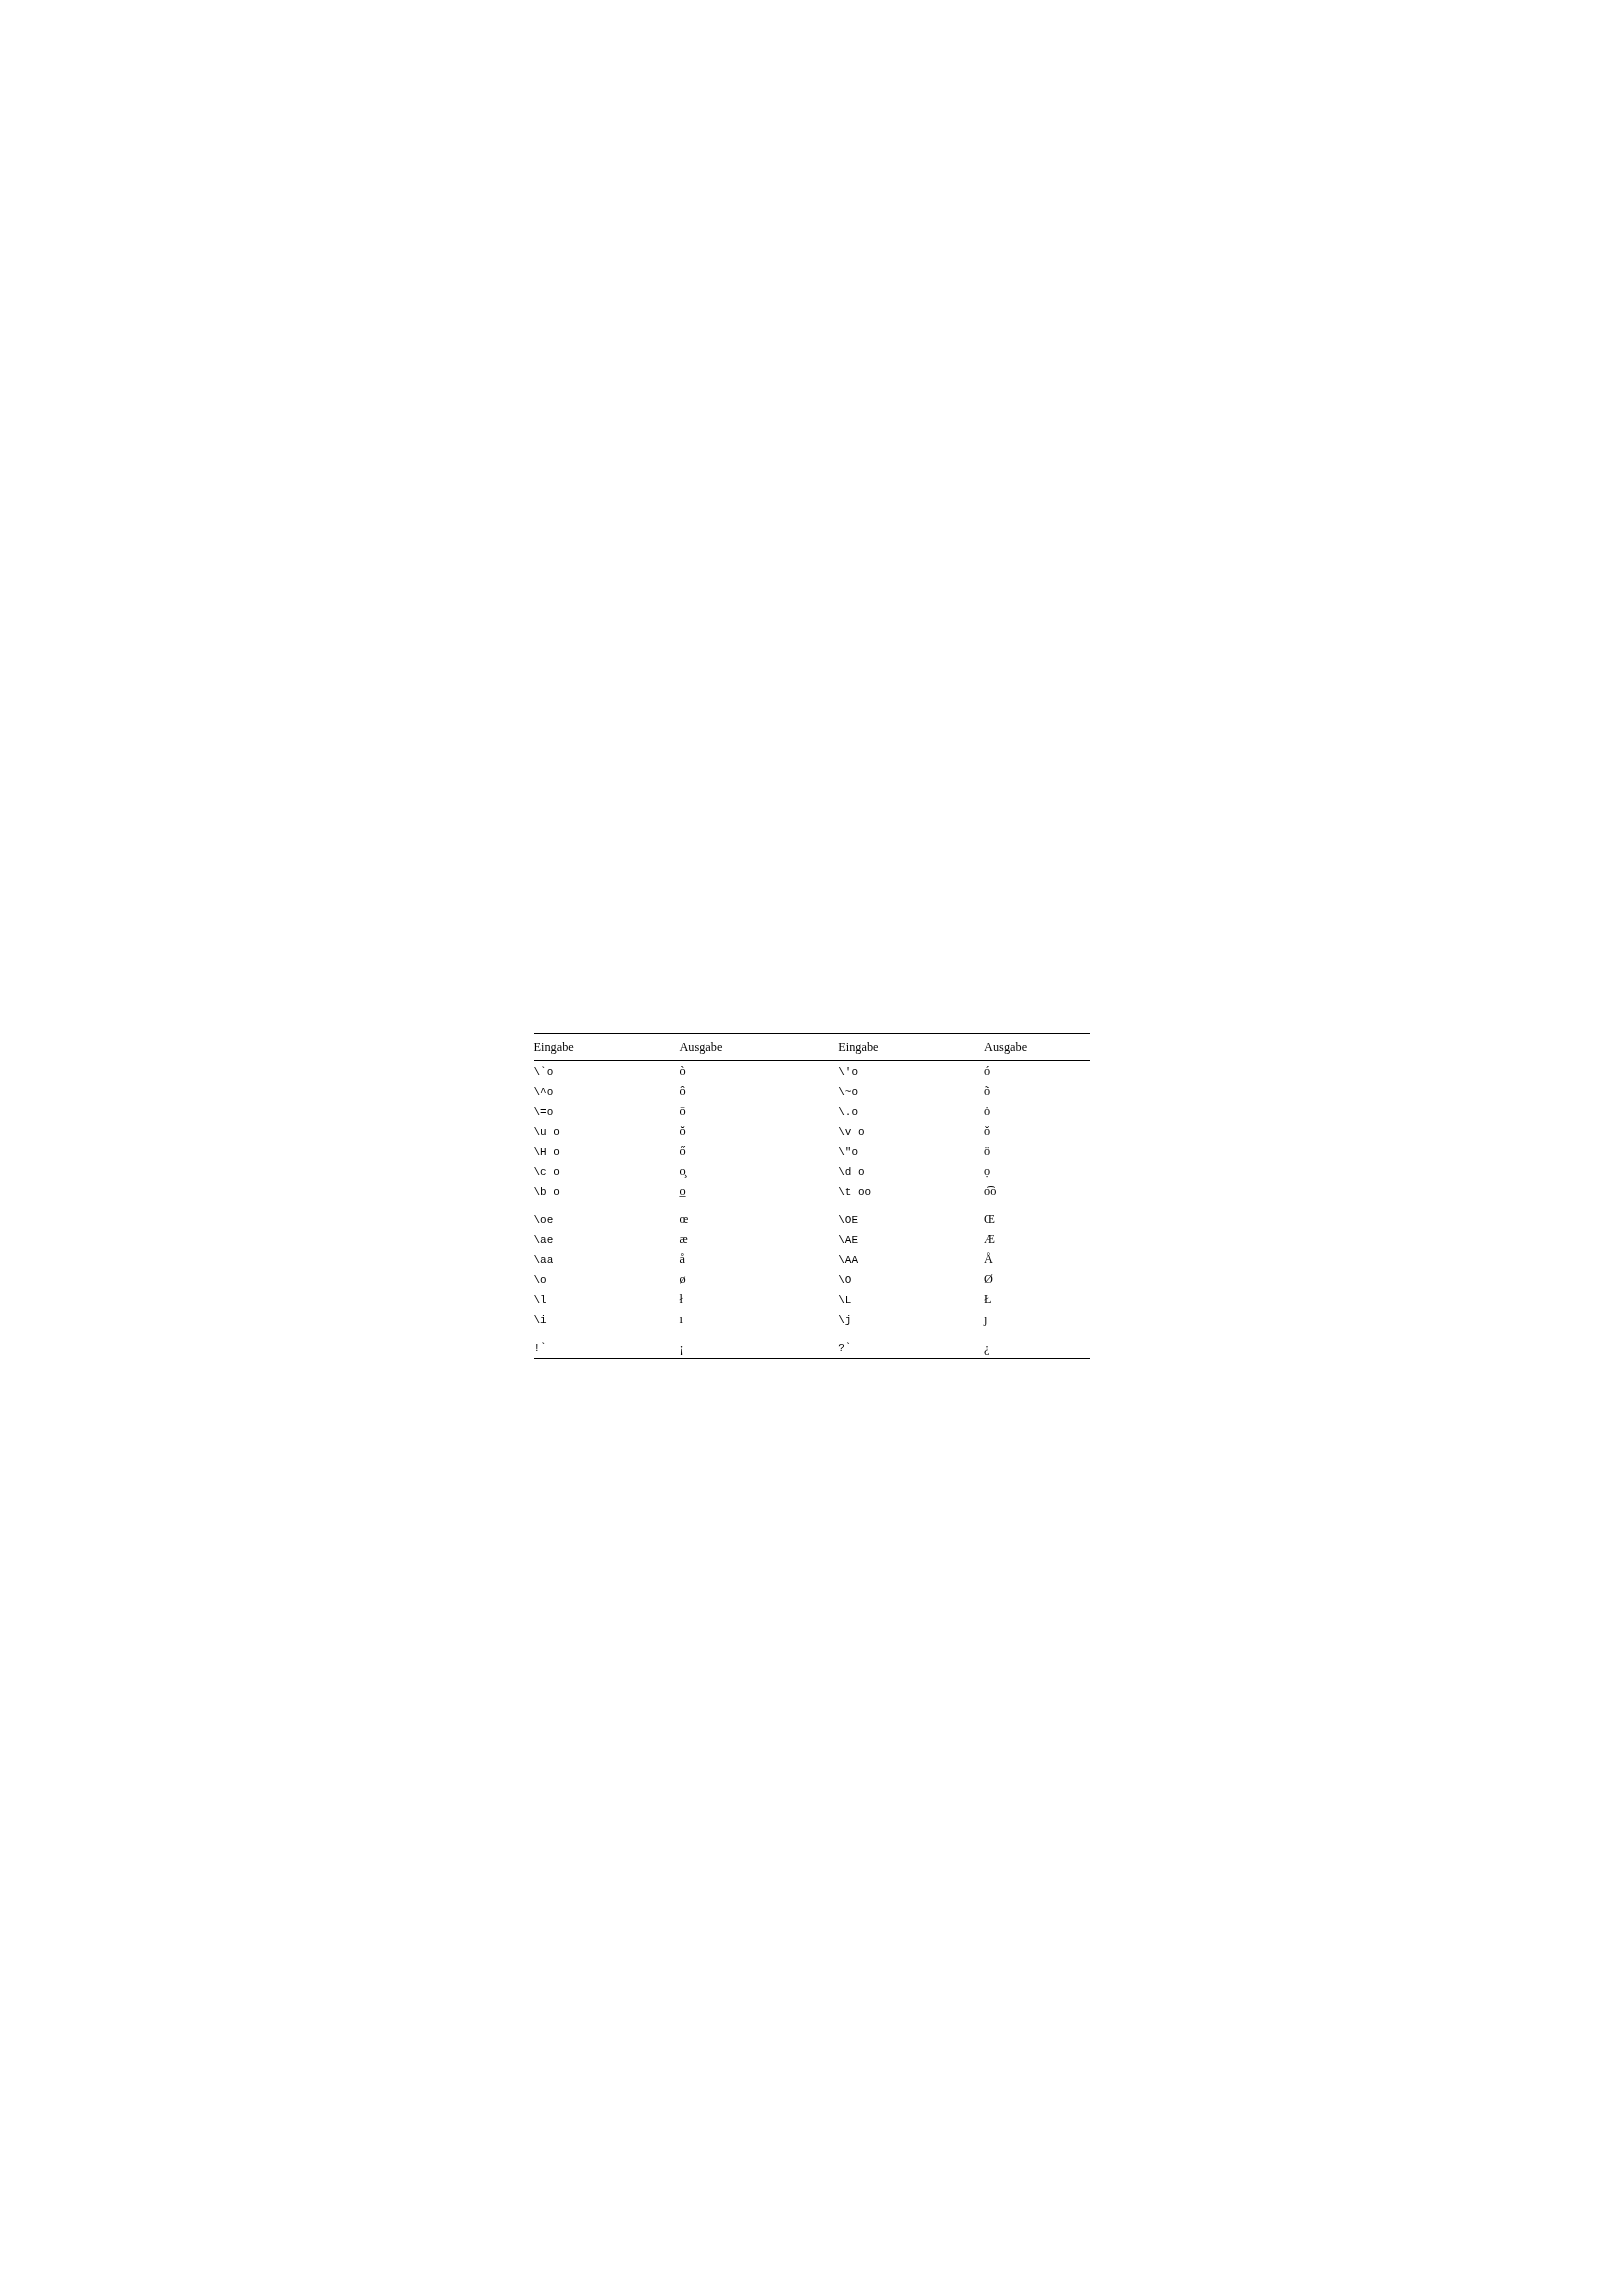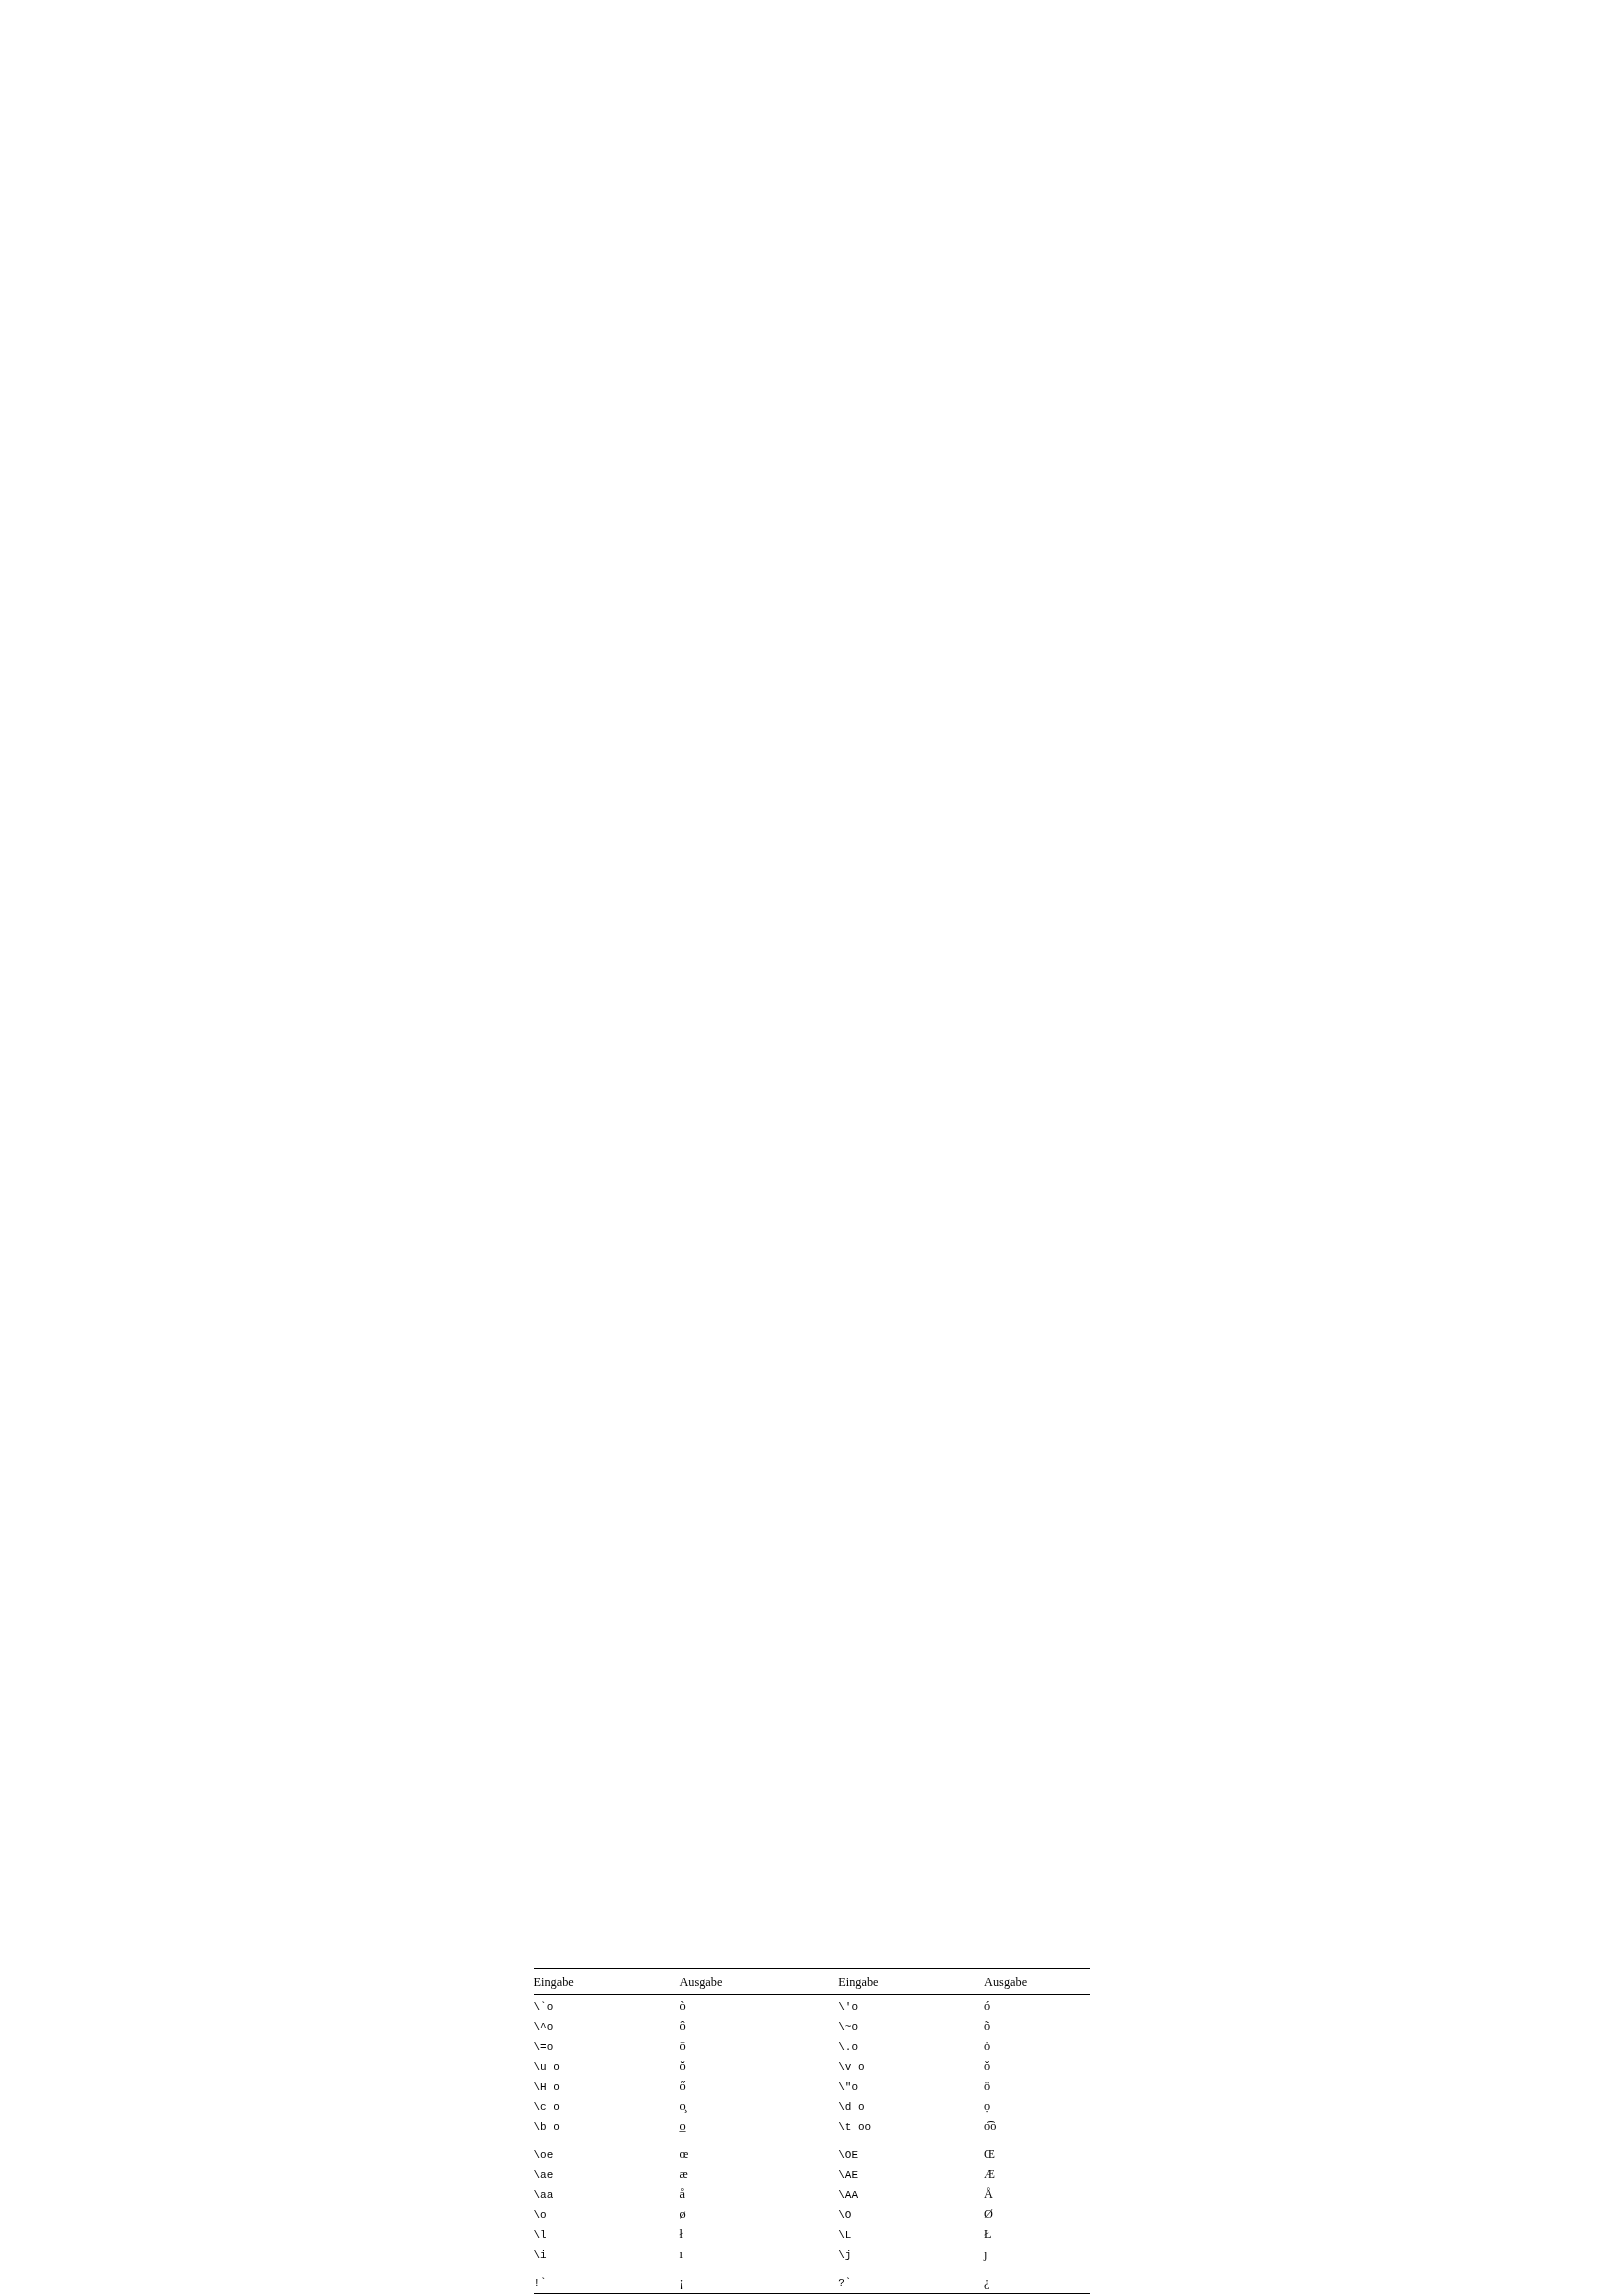--- a/index.html
+++ b/index.html
@@ -16,21 +16,21 @@
       width: 1623px;
       min-height: 2295px;
     }
 
     .page-container {
       width: 1623px;
       min-height: 2295px;
       background: #ffffff;
       display: flex;
       justify-content: center;
-      align-items: flex-end;
+      align-items: center;
       padding-top: 98px;
     }
 
     .table-wrapper {
       width: 556px;
     }
 
     table {
       width: 100%;
       border-collapse: collapse;

